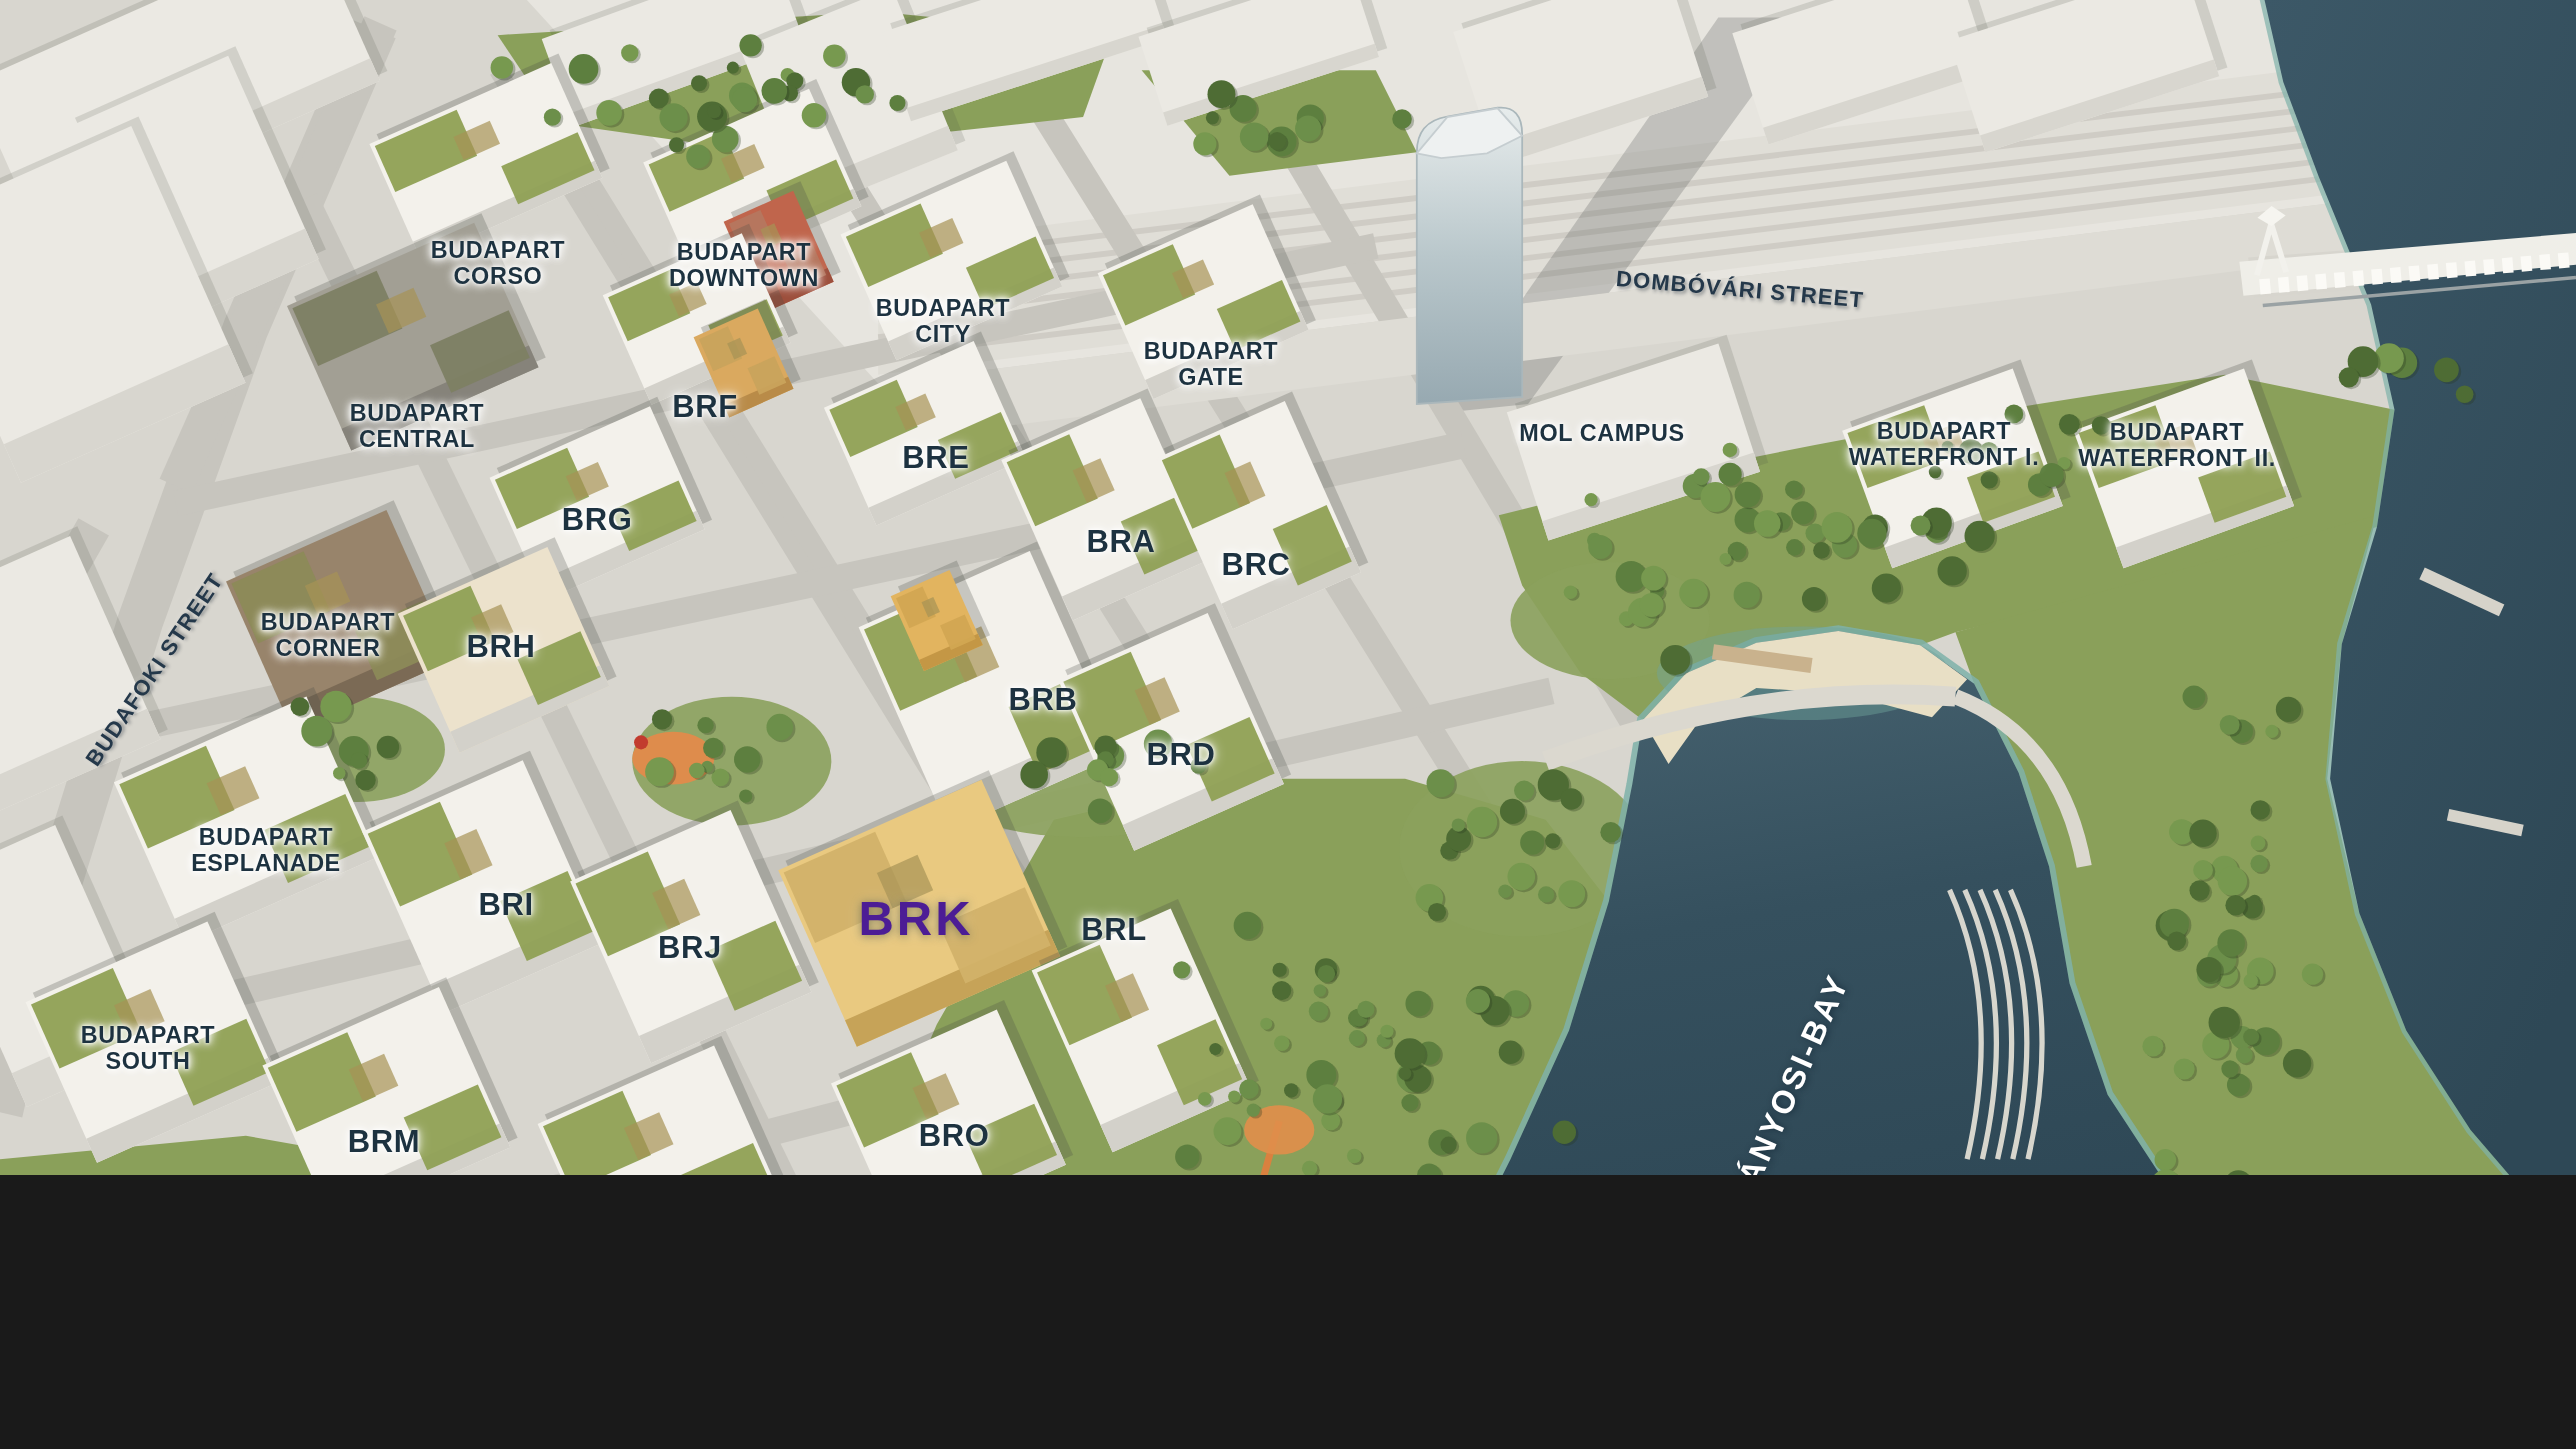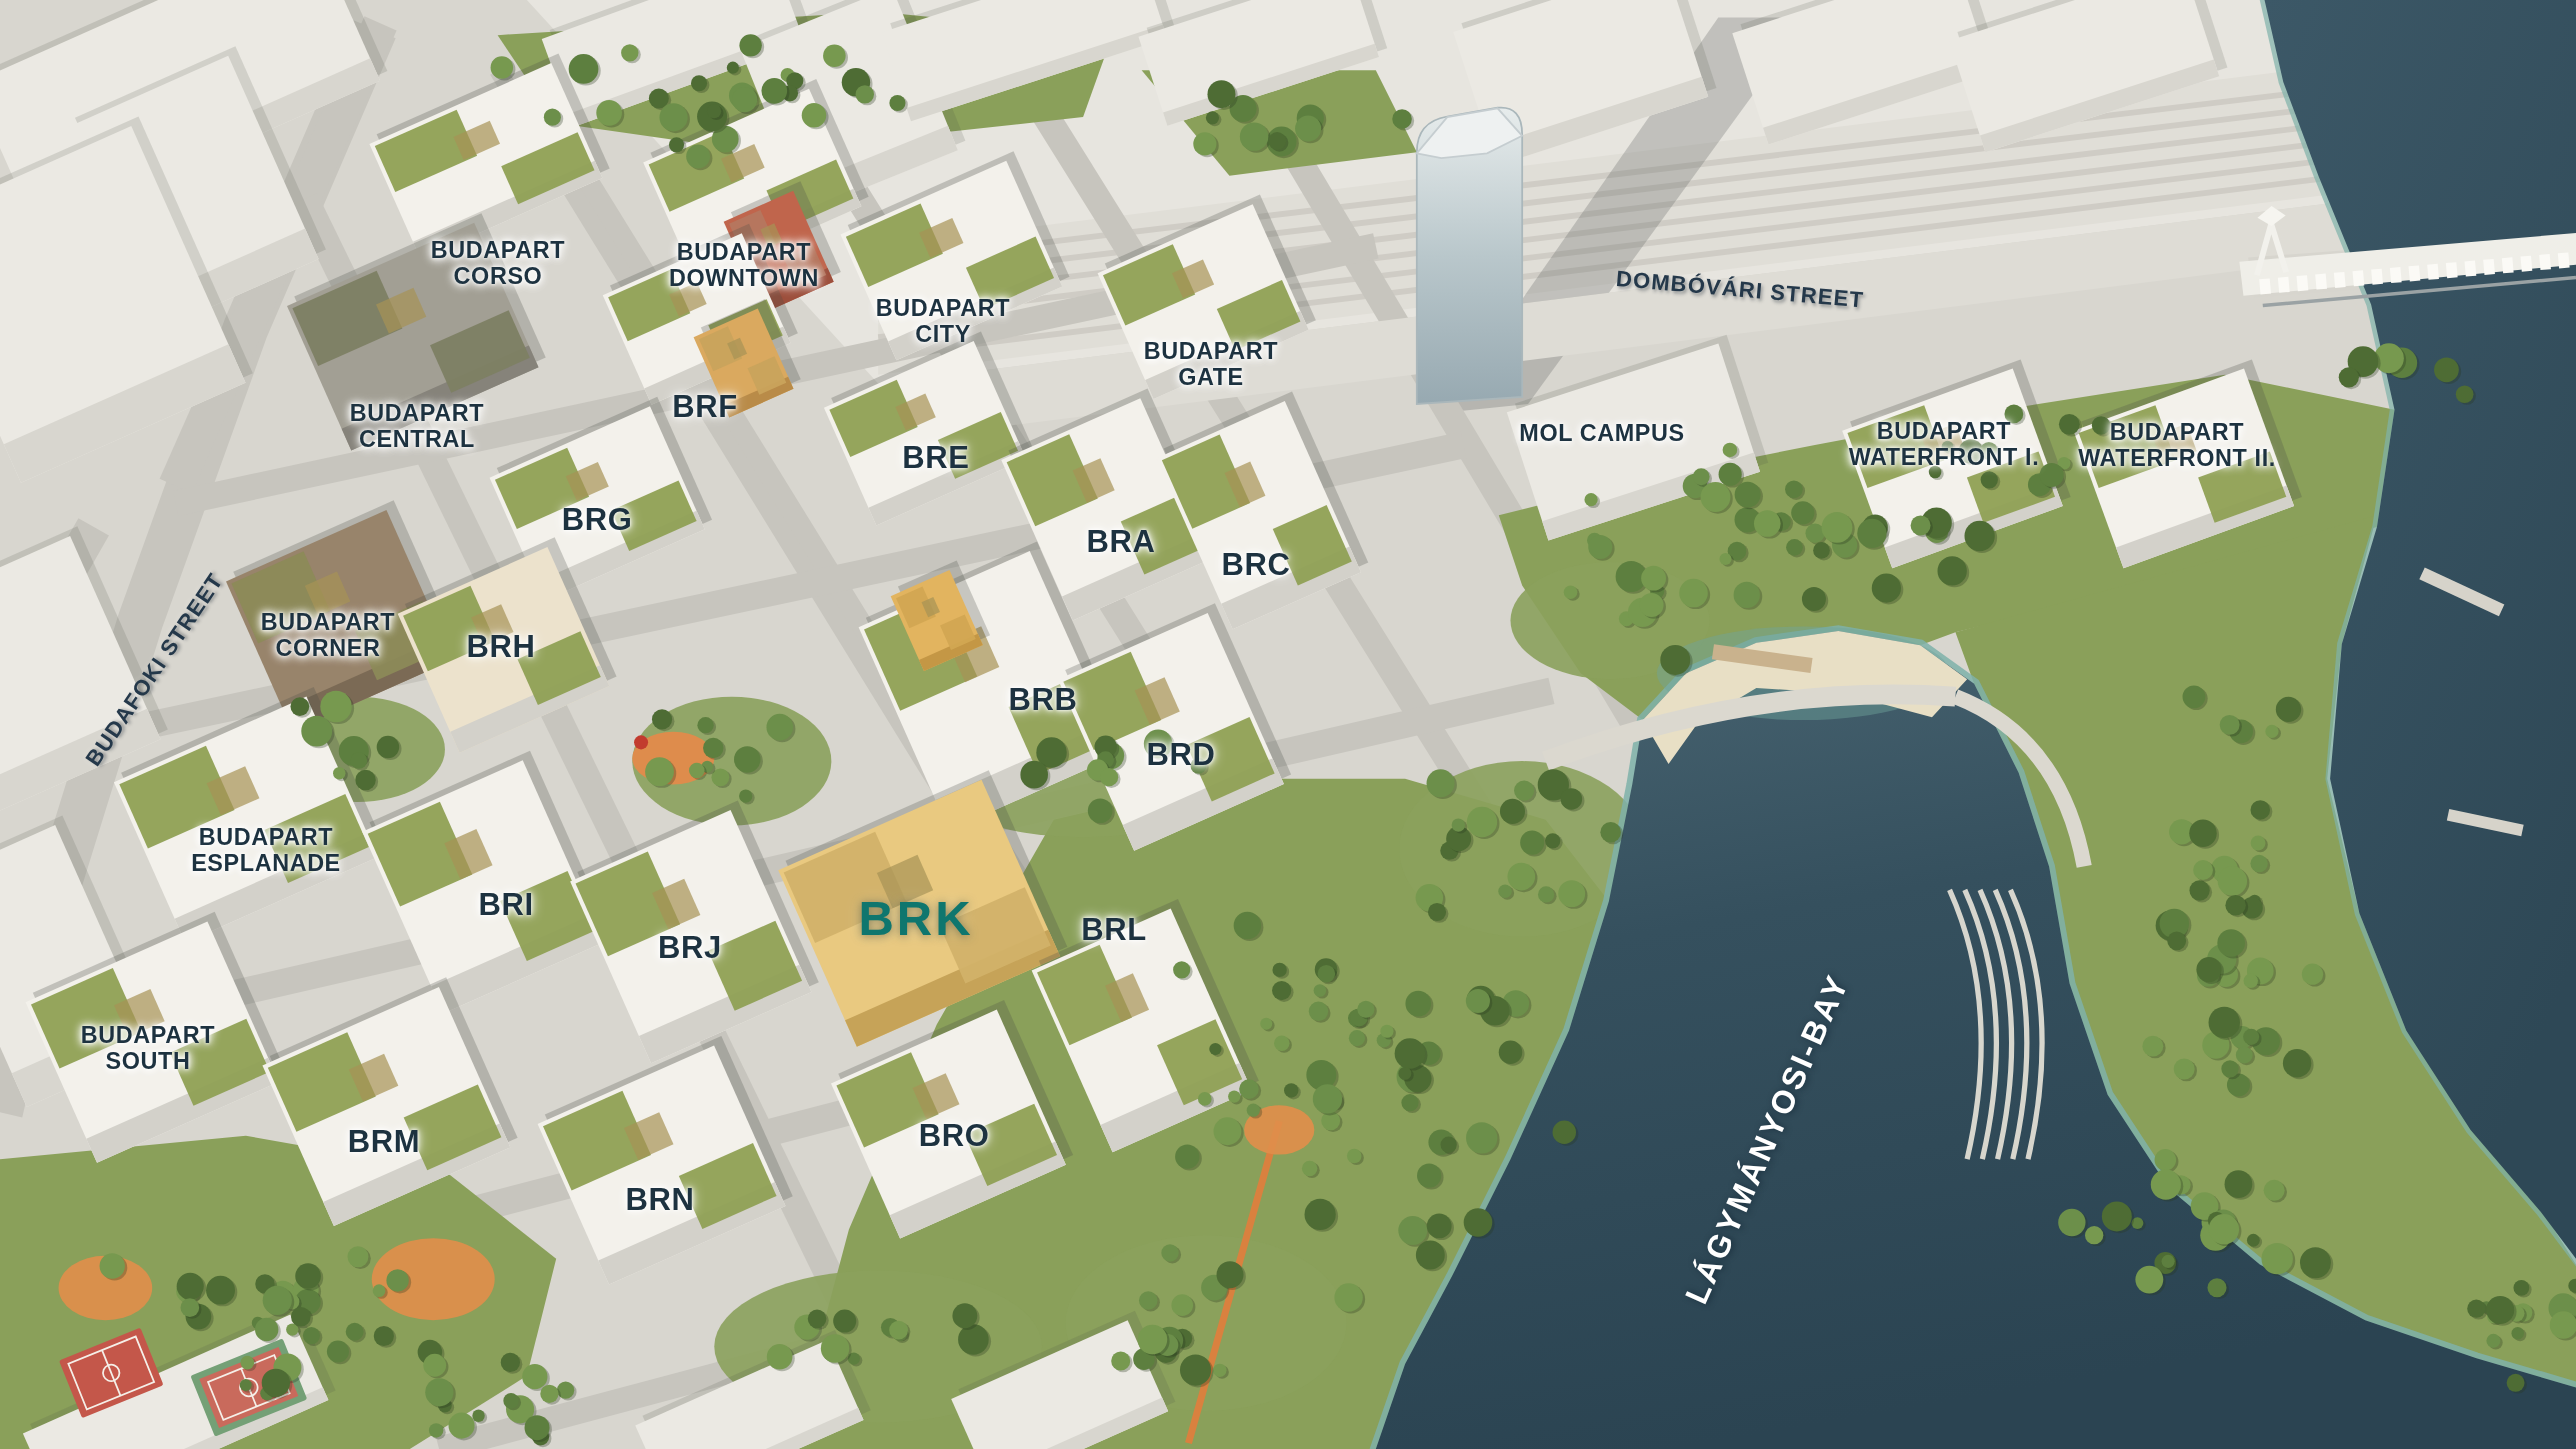--- a/index.html
+++ b/index.html
@@ -1,27 +1,27 @@
 <!DOCTYPE html>
 <html style="font-size:9.4px"><head>
 <meta charset="utf-8">
 <style>
   html,body{margin:0;padding:0;background:#1a1a1a;}
-  #stage{position:relative;width:2576px;height:1449px;overflow:hidden;
+  #stage{position:relative;width:2576px;height:1175px;overflow:hidden;
          font-family:"Liberation Sans",sans-serif;background:#d8d6cf;}
   #scene{position:absolute;left:0;top:0;}
   #labels{position:absolute;left:0;top:0;width:100%;height:100%;}
   .lbl{position:absolute;transform:translate(-50%,-50%);font-weight:bold;
        color:#1d3240;text-align:center;white-space:pre-line;line-height:1.12;
        letter-spacing:0.6px;}
   .district{font-size:23.4px;
      text-shadow:0 0 3.5px #fff,0 0 7px #fff,0 0 11.7px #fff,0 1.2px 9.4px rgba(255,255,255,.9);}
   .bcode{font-size:31px;
      text-shadow:0 0 3.5px #fff,0 0 7px #fff,0 0 13px #fff;}
-  .brk{font-size:49px;color:#0f766e;letter-spacing:2.9px;
+  .brk{font-size:49px;color:#4c1d95;letter-spacing:2.9px;
      text-shadow:0 1.8px 9.4px rgba(70,80,55,.65),0 0 17.6px rgba(255,255,255,.3);}
   .street{font-size:22px;color:#24384a;letter-spacing:1.2px;white-space:nowrap;
      text-shadow:1.8px 2.3px 3.5px rgba(20,30,40,.4),0 0 5.9px rgba(255,255,255,.35);}
   .water-lbl{font-size:32px;color:#ffffff;letter-spacing:2.9px;white-space:nowrap;
      text-shadow:0.6px 1.8px 5.9px rgba(10,25,40,.55);}
 </style>
 </head>
 <body>
 
 <div id="stage">

